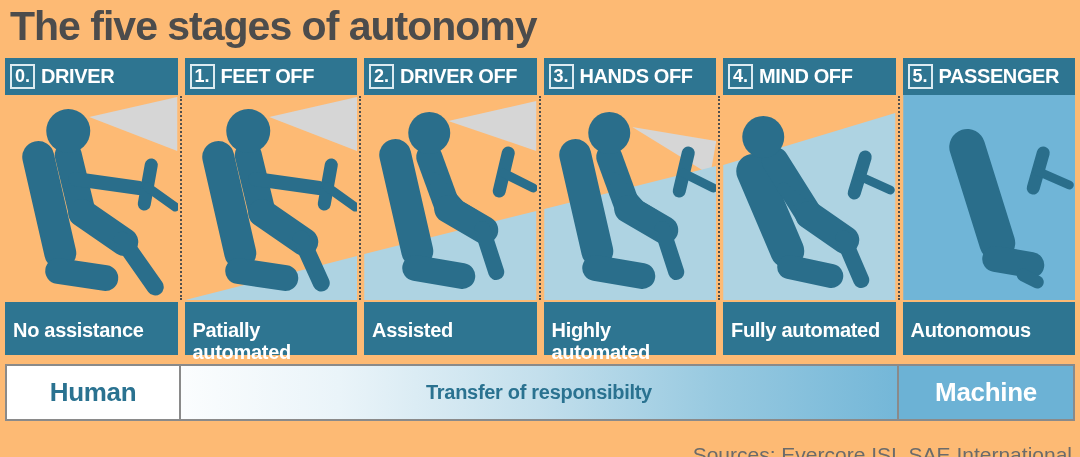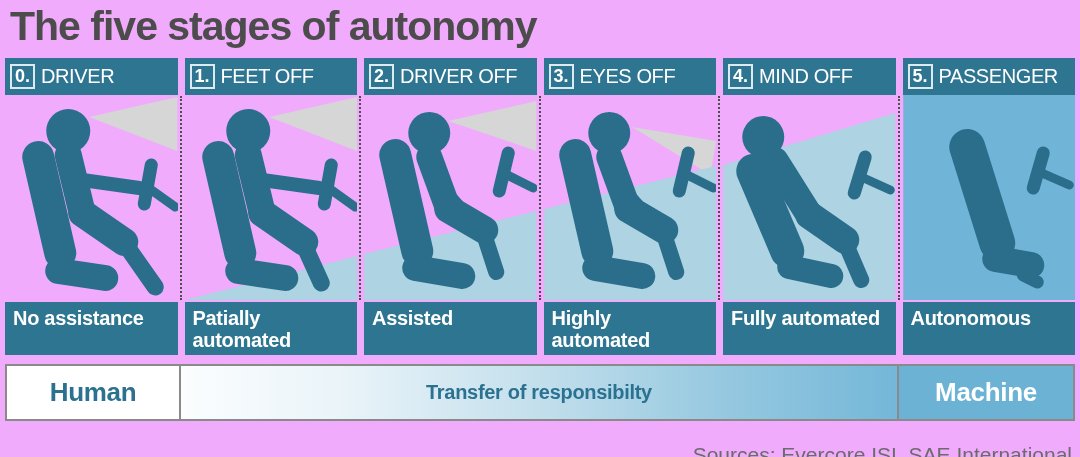--- a/index.html
+++ b/index.html
@@ -1,48 +1,48 @@
 <!DOCTYPE html>
 <html><head>
 <meta charset="utf-8">
 <style>
   html,body { margin:0; padding:0; background:#fff; }
   .page {
-    width:1080px; height:457px; background:#f0abfc; overflow:hidden;
+    width:1080px; height:457px; background:#fdba74; overflow:hidden;
     font-family:"Liberation Sans", sans-serif; position:relative; box-sizing:border-box;
   }
   .title {
     margin:3px 0 9px 10px; font-size:41px; line-height:46px; font-weight:bold;
     color:#4c4c4c; letter-spacing:-1px;
   }
   .cols { display:grid; grid-template-columns:repeat(6,1fr); column-gap:7px; padding:0 5px; }
   
   .stage-header {
     height:37px; background:#2e7591; display:flex; align-items:center; padding:0 4px 0 5px;
     box-sizing:border-box;
   }
   .num-box {
     border:2px solid #dcebf1; color:#fff; font-weight:bold; font-size:18px;
     padding:0 3px; line-height:21px; margin-right:6px; flex:0 0 auto;
   }
-  .hdr-label { color:#fff; font-weight:normal; font-size:20px; letter-spacing:-0.4px; white-space:nowrap; }
+  .hdr-label { color:#fff; font-weight:bold; font-size:20px; letter-spacing:-0.4px; white-space:nowrap; }
   
   .strip-grid { height:205px; }
   .panel { position:relative; }
   .panel svg { display:block; width:100%; height:205px; }
   .panel.sep::before {
     content:""; position:absolute; left:-5px; top:1px; bottom:0;
     border-left:2px dotted #4e4e4e;
   }
   .fig path { stroke:#2a6e8b; fill:none; stroke-linecap:round; }
   
   .label-row { margin-top:2px; }
   .stage-label {
     height:53px; background:#2e7591; color:#fff; font-weight:bold; font-size:20px;
-    line-height:1.1; padding:5px 8px; box-sizing:border-box; letter-spacing:-0.3px;
+    line-height:1.1; padding:17px 8px; box-sizing:border-box; letter-spacing:-0.3px;
   }
   
   .footer-row { display:flex; margin:9px 5px 0 5px; height:57px; }
   .fbox {
     border:2px solid #8a8a8a; box-sizing:border-box; display:flex; align-items:center;
     justify-content:center; font-weight:bold; letter-spacing:-0.3px;
   }
   .human   { width:176px; background:#ffffff; color:#2a7290; font-size:26px; }
   .transfer{ flex:1; margin-left:-2px; color:#2a7290; font-size:20px;
     background:linear-gradient(to right,#fbfdfe 0%,#eaf4f9 22%,#c3dfec 50%,#97c9e0 75%,#74b7d8 100%); }
@@ -64,21 +64,21 @@
     <div class="stage-header">
       <span class="num-box">1.</span>
       <span class="hdr-label">FEET OFF</span>
     </div>
     <div class="stage-header">
       <span class="num-box">2.</span>
       <span class="hdr-label">DRIVER OFF</span>
     </div>
     <div class="stage-header">
       <span class="num-box">3.</span>
-      <span class="hdr-label">EYES OFF</span>
+      <span class="hdr-label">HANDS OFF</span>
     </div>
     <div class="stage-header">
       <span class="num-box">4.</span>
       <span class="hdr-label">MIND OFF</span>
     </div>
     <div class="stage-header">
       <span class="num-box">5.</span>
       <span class="hdr-label">PASSENGER</span>
     </div>
   </div>

